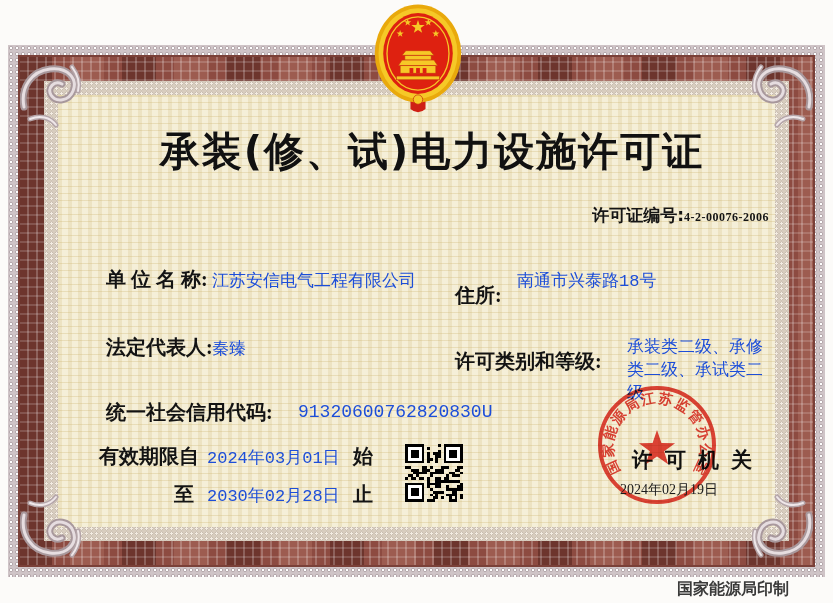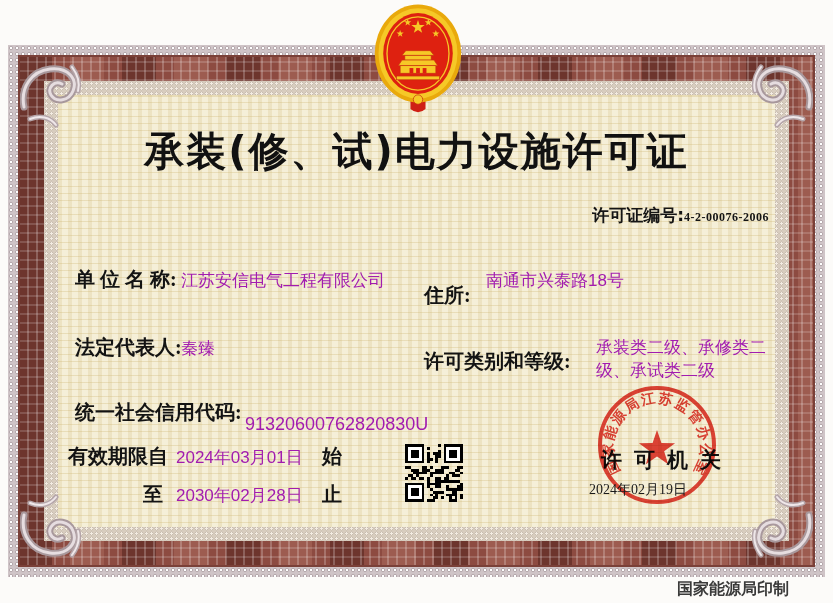--- a/index.html
+++ b/index.html
@@ -29,37 +29,37 @@
   .flourish { position:absolute; width:84px; height:84px; z-index:3; }
   .fl-tl { left:12px; top:12px; }
   .fl-tr { right:12px; top:12px; transform:scaleX(-1); }
   .fl-bl { left:12px; bottom:12px; transform:scaleY(-1); }
   .fl-br { right:12px; bottom:12px; transform:scale(-1,-1); }
 
   
   .emblem { position:absolute; left:371px; top:2px; width:94px; height:118px; z-index:6; }
 
   
-  .abs { position:absolute; z-index:5; color:#151515; }
+  .abs { position:absolute; z-index:5; color:#151515;padding-left:31px; }
   .title { left:0; right:0; top:124px; text-align:center; font-size:40px; font-weight:bold;
            letter-spacing:2px; color:#111; }
   .license-no { top:204px; right:64px; font-size:17px; font-weight:bold; }
   .license-no .num { font-family:"Liberation Serif","DejaVu Serif",serif; font-weight:bold; font-size:12px; letter-spacing:.5px; }
   .lbl { font-weight:bold; font-size:20px; color:#131313;font-family:Liberation Serif, serif; }
-  .val { font-family:Liberation Sans, sans-serif; font-size:17px; color:#a21caf; }
+  .val { font-family:Liberation Mono, monospace; font-size:17px; color:#1d4ed8; }
   .r1l  { left:75px;  top:266px; }
   .r1v  { left:181px; top:269px; }
   .r1l2 { left:424px; top:266px;margin-top:16px; }
   .r1v2 { left:486px; top:269px; }
   .r2l  { left:75px;  top:334px; }
   .r2v  { left:181px; top:337px; }
   .r2l2 { left:424px; top:348px; }
   .r2v2 { left:596px; top:337px; width:182px; line-height:1.35; }
   .r3l  { left:75px;  top:399px; }
-  .r3v  { left:245px; top:402px; font-size:18px;margin-top:12px; }
+  .r3v  { left:267px; top:402px; font-size:18px; }
   .r4l  { left:68px;  top:443px; }
   .r4v  { left:176px; top:446px; }
   .r4s  { left:322px; top:443px; }
   .r5l  { left:143px; top:481px; }
   .r5v  { left:176px; top:484px; }
   .r5s  { left:322px; top:481px; }
   .qr { position:absolute; left:405px; top:443px; width:58px; height:60px; z-index:5; }
 
   .seal-overlay-text { left:601px; top:446px; font-size:21px; font-weight:bold;
       letter-spacing:12px; color:#111; z-index:4; }

